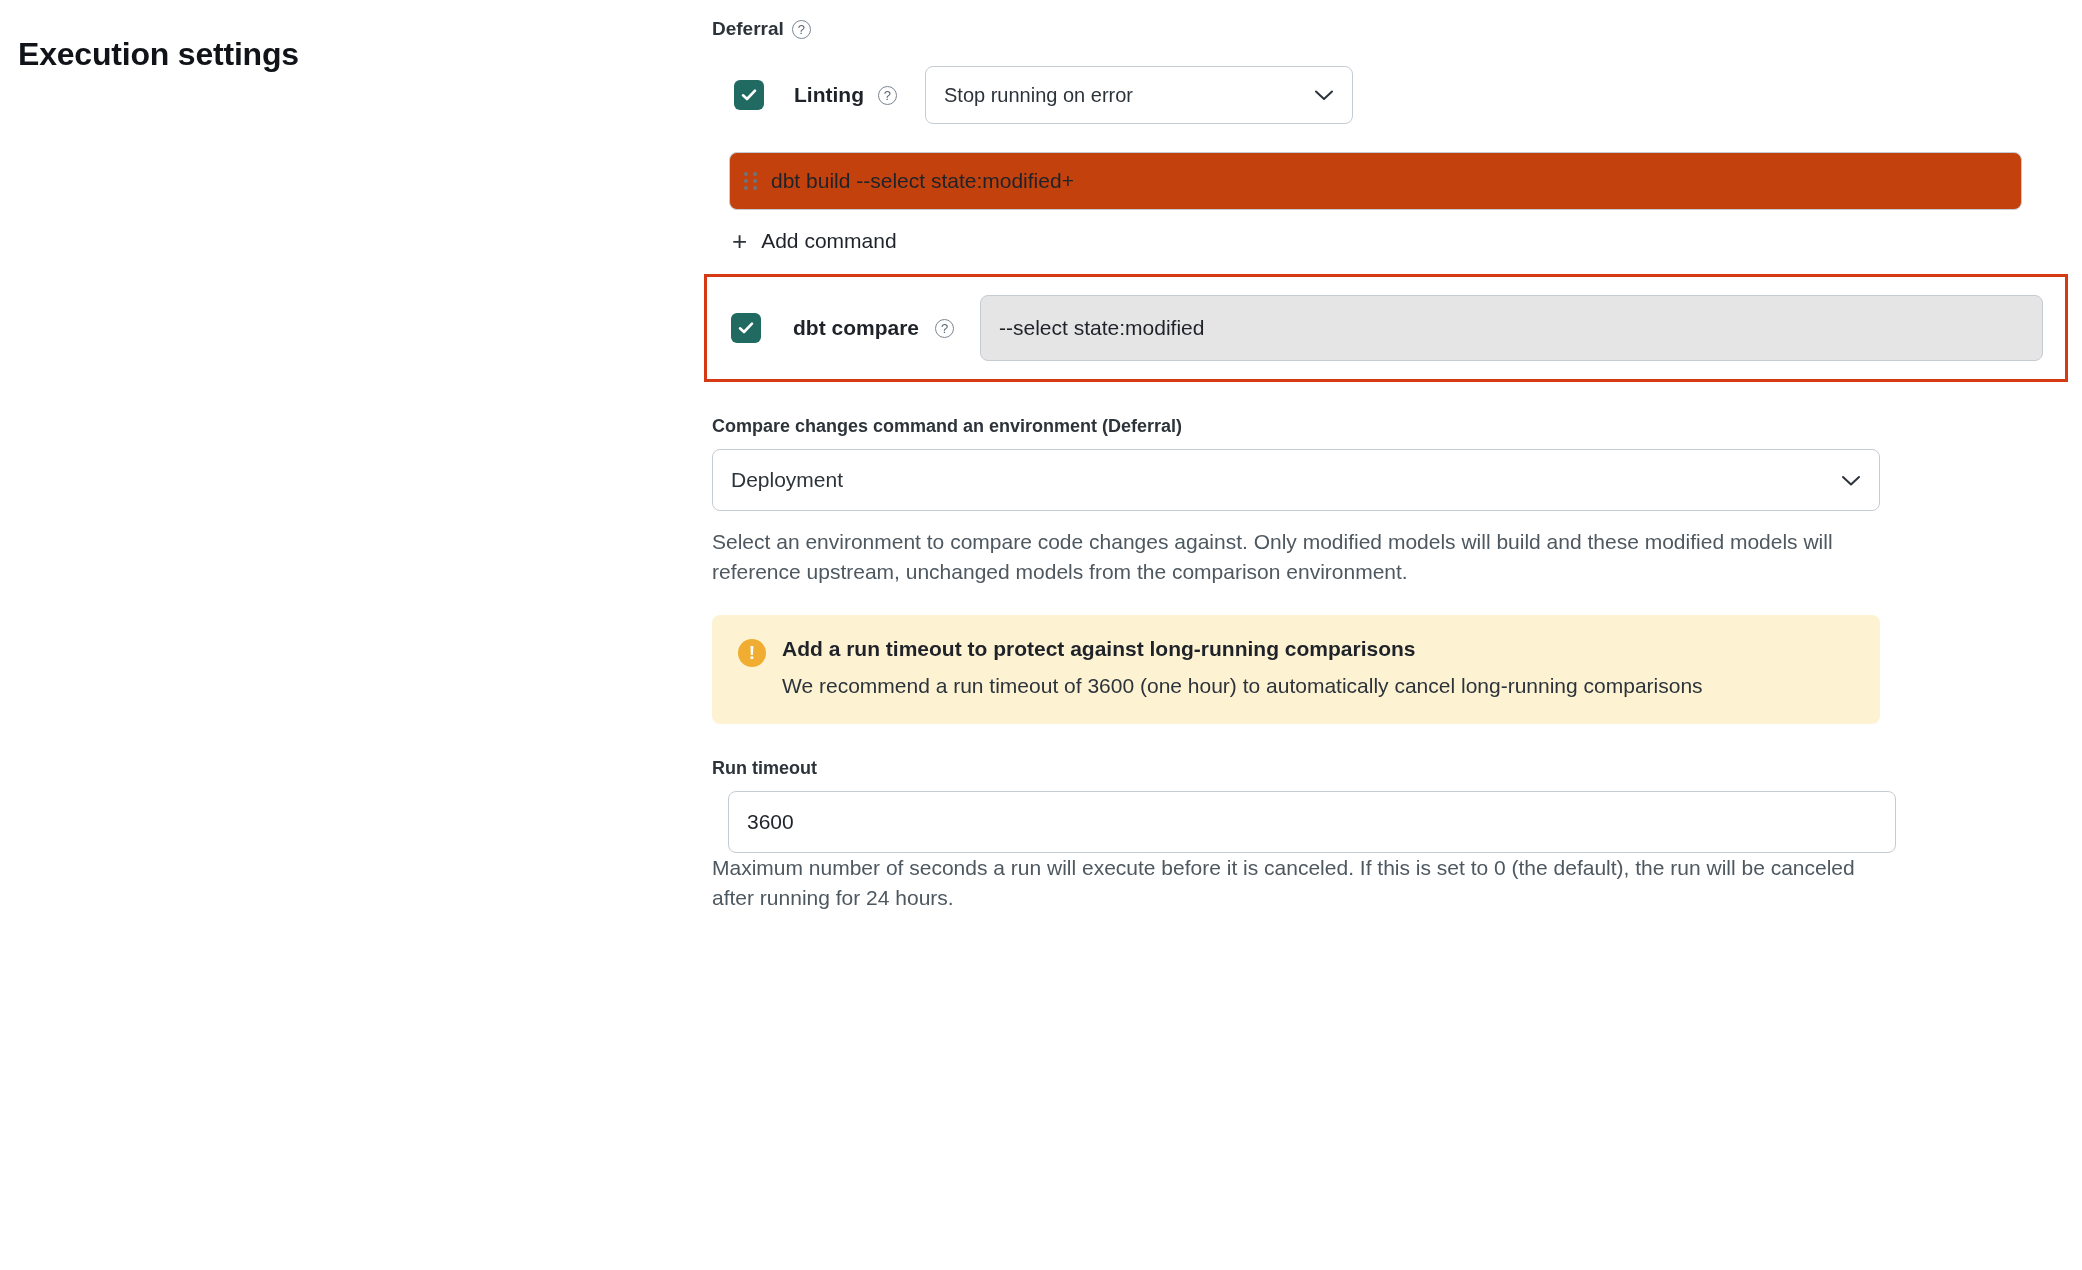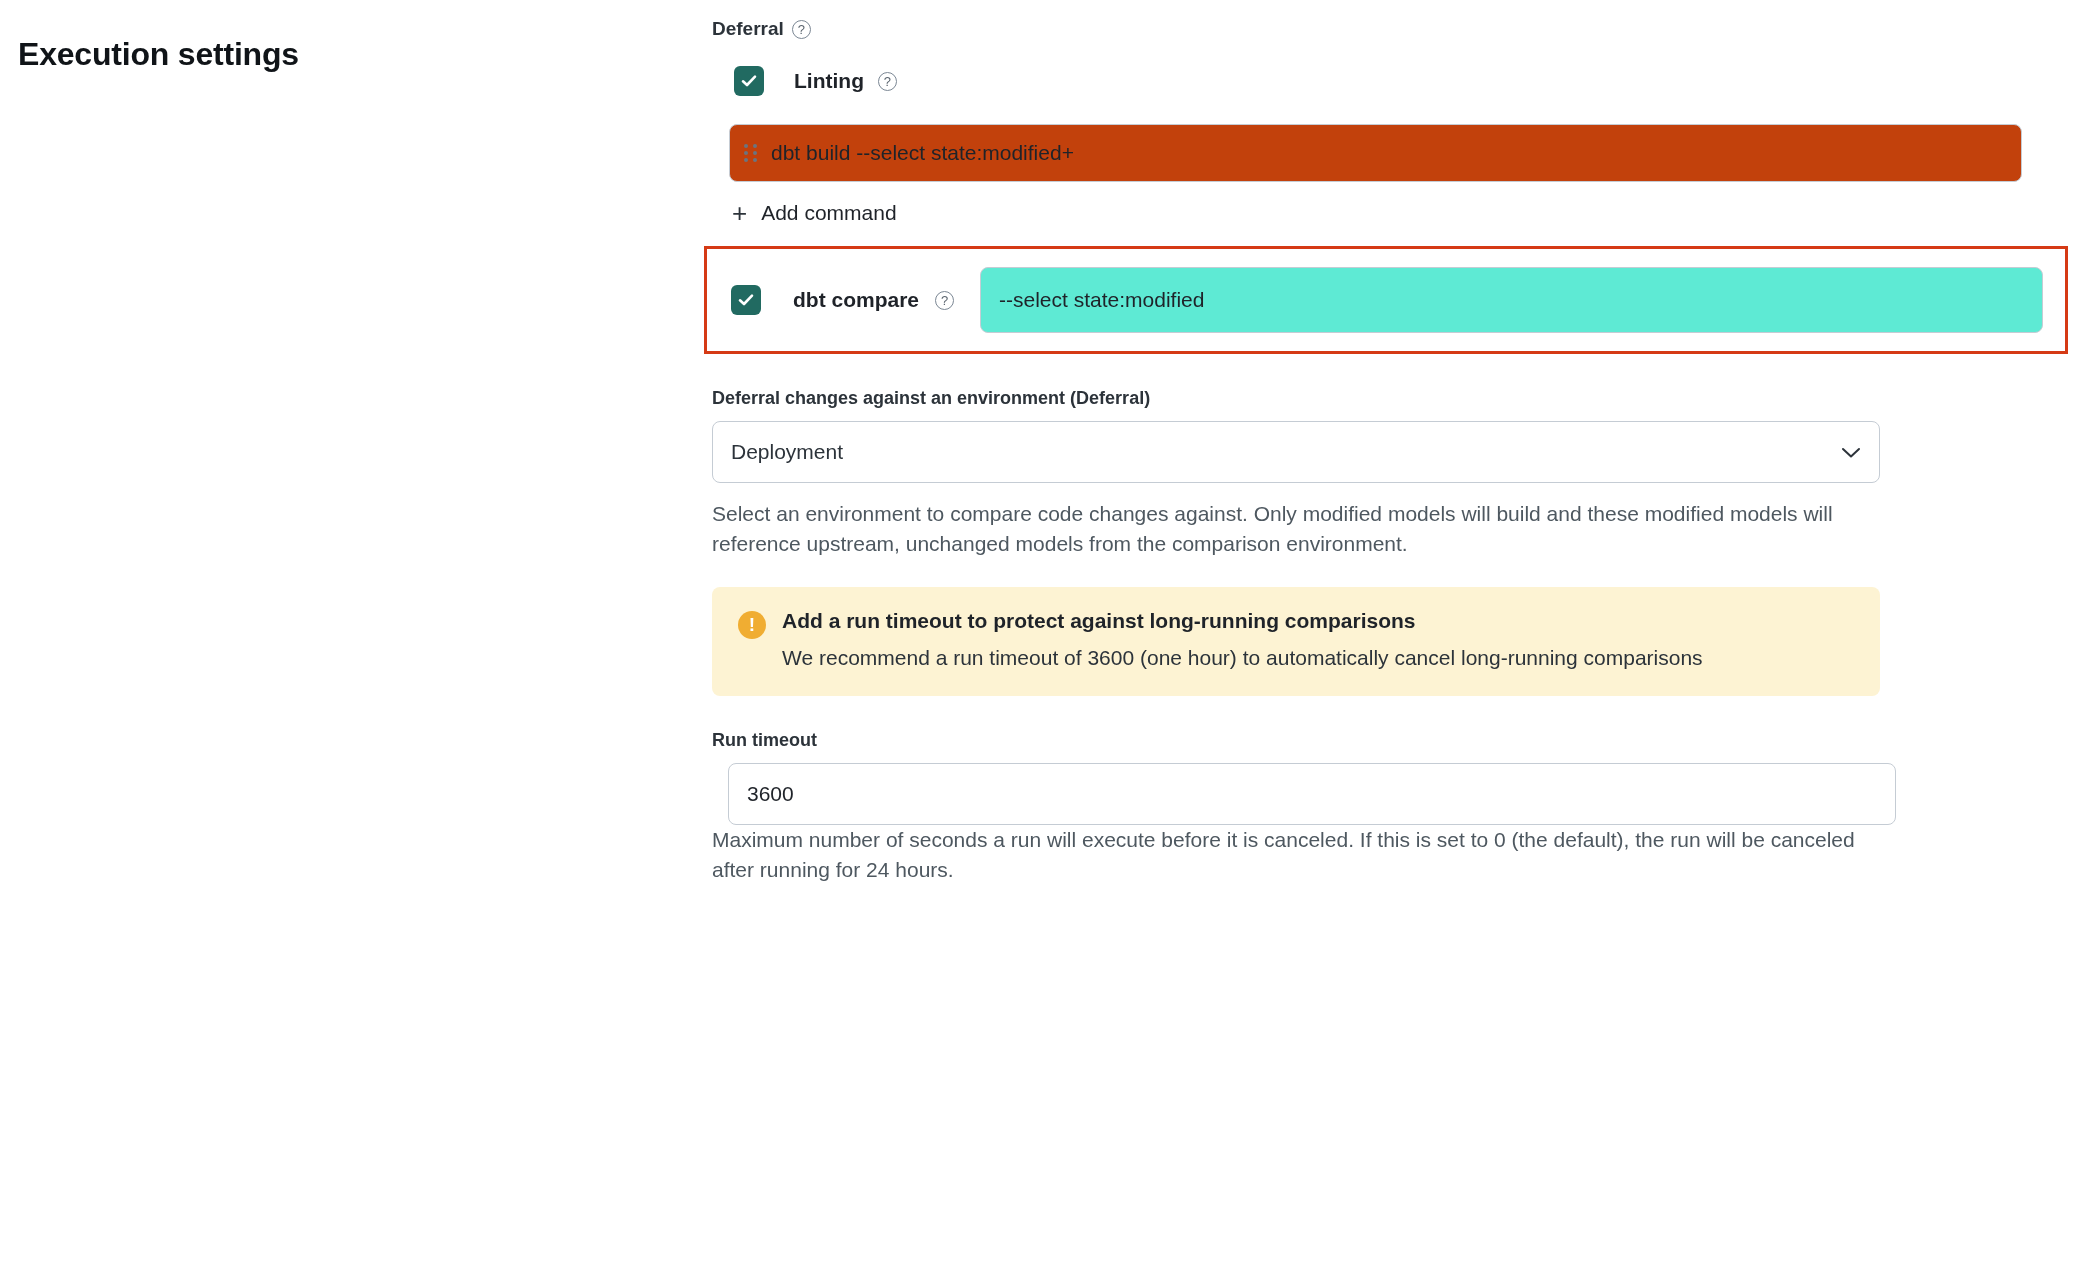--- a/index.html
+++ b/index.html
@@ -181,21 +181,21 @@
     padding: 18px 22px 18px 24px;
     display: flex;
     align-items: center;
     gap: 16px;
   }
   .compare-input {
     flex: 1 1 auto;
     height: 66px;
     border: 1.5px solid #c5ccd4;
     border-radius: 8px;
-    background: #5eead4;
+    background: #e5e5e5;
     display: flex;
     align-items: center;
     padding: 0 18px;
     font-size: 21px;
     color: #1f2329;
     margin-left: 10px;
   }
 
   .field-label {
     font-size: 18px;
@@ -295,20 +295,28 @@
 
     
     <div class="row-linting">
       <span class="checkbox">
         <svg width="18" height="18" viewBox="0 0 18 18" aria-hidden="true">
           <path d="M3 9.3 L7 13 L15 4.6" fill="none" stroke="#ffffff" stroke-width="2.6" stroke-linecap="round" stroke-linejoin="round"></path>
         </svg>
       </span>
       <span class="inline-label">Linting</span>
       <span class="help-icon">?</span>
+      <div class="select select-linting">
+        <span>Stop running on error</span>
+        <span class="chev">
+          <svg width="20" height="12" viewBox="0 0 20 12" aria-hidden="true">
+            <path d="M2 2 L10 9.5 L18 2" fill="none" stroke="#2c333a" stroke-width="2" stroke-linecap="round" stroke-linejoin="round"></path>
+          </svg>
+        </span>
+      </div>
     </div>
 
     
     <div class="command-row">
       <span class="drag-handle">
         <i></i>
           <i></i>
           <i></i>
           <i></i>
           <i></i>
@@ -331,21 +339,21 @@
         </svg>
       </span>
       <span class="inline-label">dbt compare</span>
       <span class="help-icon">?</span>
       <div class="compare-input">
         <span>--select state:modified</span>
       </div>
     </div>
 
     
-    <div class="field-label">Deferral changes against an environment (Deferral)</div>
+    <div class="field-label">Compare changes command an environment (Deferral)</div>
     <div class="select select-deferral">
       <span>Deployment</span>
       <span class="chev">
         <svg width="20" height="12" viewBox="0 0 20 12" aria-hidden="true">
           <path d="M2 2 L10 9.5 L18 2" fill="none" stroke="#2c333a" stroke-width="2" stroke-linecap="round" stroke-linejoin="round"></path>
         </svg>
       </span>
     </div>
     <div class="help-text">Select an environment to compare code changes against. Only modified models will build and these modified models will reference upstream, unchanged models from the comparison environment.</div>
 

